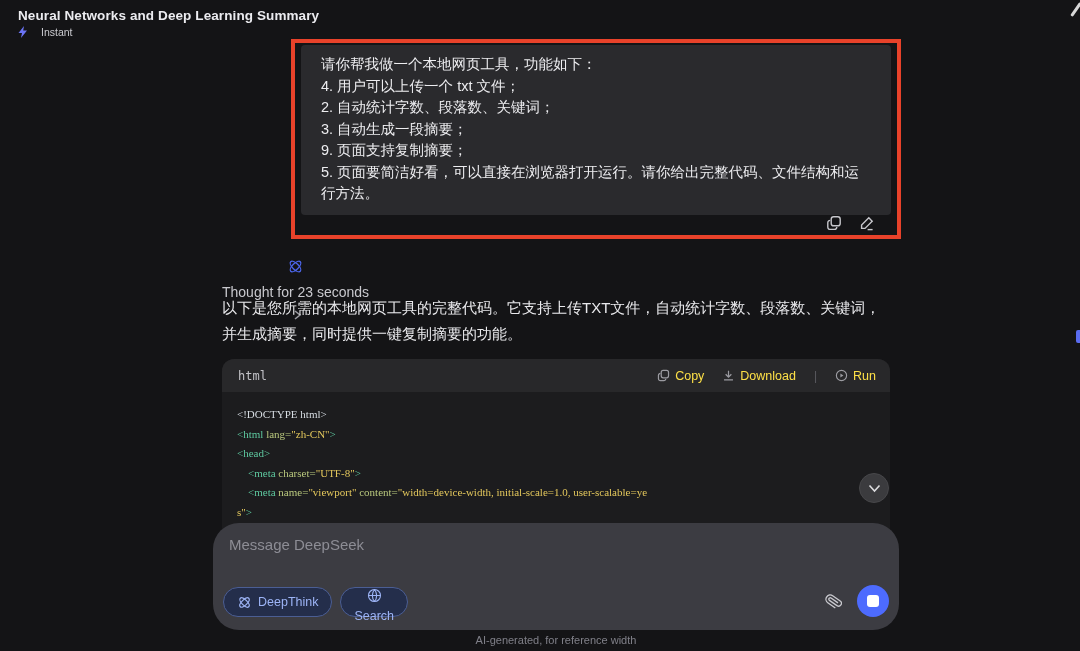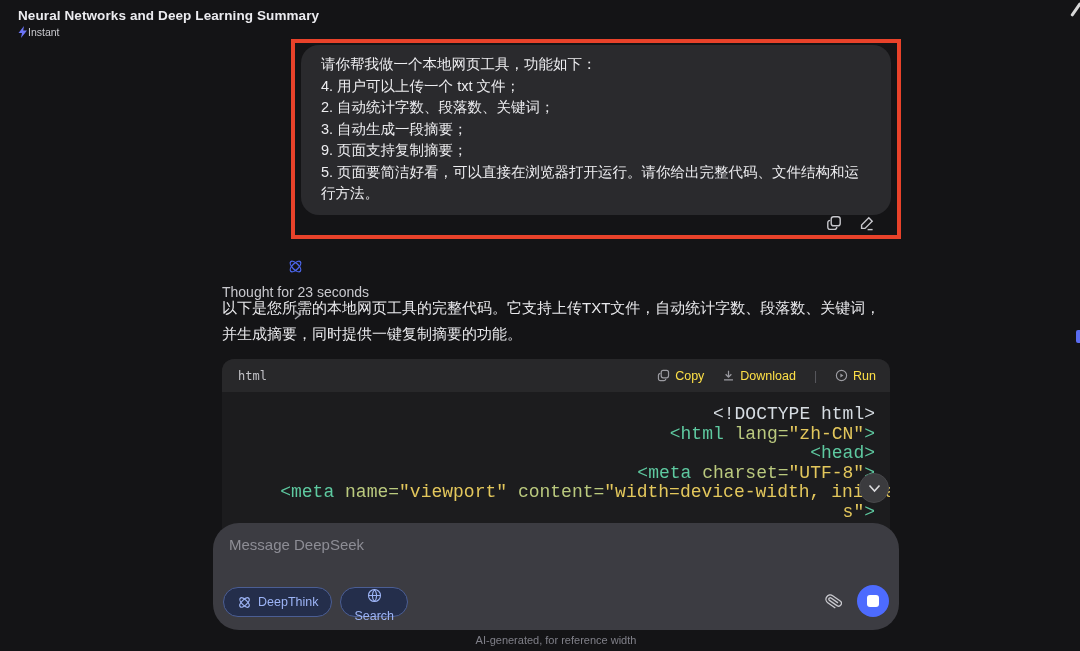--- a/index.html
+++ b/index.html
@@ -11,40 +11,40 @@
     color:#e8e8ec;
   }
 
   
   .chat-title {
     position:absolute; left:18px; top:8px;
     font-size:13.5px; font-weight:700; color:#ececf0; letter-spacing:.1px;
   }
   .mode-row {
     position:absolute; left:18px; top:26px;
-    display:flex; align-items:center; gap:0;
+    display:flex; align-items:center; gap:13px;
     font-size:10.5px; color:#cscbd0; color:#cbcbd0;
   }
   .corner-fragment {
     position:absolute; right:-4px; top:8px; width:16px; height:3px;
     background:#d8d8d8; border-radius:2px; transform:rotate(-55deg);
   }
   .blue-sliver {
     position:absolute; right:0; top:330px; width:4px; height:13px;
     background:#5a6cf0; border-radius:2px 0 0 2px;
   }
 
   
   .annotation-rect {
     position:absolute; left:291px; top:39px; width:610px; height:200px;
     border:4px solid #e8422a;
   }
   .user-bubble {
     position:absolute; left:301px; top:45px; width:590px;
-    background:#2a2a2d; border-radius:18px;
+    background:#2a2a2d; border-radius:4px;
     padding:9px 20px 10px 20px;
     font-size:14.5px; line-height:21.5px; color:#ededf0;
   }
   .msg-actions {
     position:absolute; top:215px; left:826px;
     display:flex; align-items:center; gap:17px; color:#c6c6cb;
   }
   .icon-btn { display:flex; align-items:center; justify-content:center; cursor:pointer; background:none; border:none; color:inherit; }
 
   
@@ -73,23 +73,23 @@
   }
   .code-lang { font-family:"DejaVu Sans Mono", monospace; font-size:12px; color:#c2c2c7; }
   .code-actions { display:flex; align-items:center; gap:18px; }
   .code-action {
     display:flex; align-items:center; gap:5px;
     font-size:12.5px; color:#fde047; cursor:pointer; background:none; border:none;
   }
   .code-divider { color:#5a5a60; font-size:12px; }
   .code-body {
     padding:13px 15px;
-    font-family:Liberation Mono, monospace;
-    font-size:18px; line-height:19.6px;
-    white-space:pre; color:#d6dce2;text-align:right;
+    font-family:Liberation Serif, serif;
+    font-size:11px; line-height:19.6px;
+    white-space:pre; color:#d6dce2;
   }
   .tok-plain { color:#d6dce2; }
   .tok-tag   { color:#5ec9a0; }
   .tok-attr  { color:#bac97e; }
   .tok-str   { color:#e3c75c; }
 
   .scroll-down-btn {
     position:absolute; left:859px; top:473px; width:30px; height:30px;
     border-radius:50%; background:#3b3b3e; border:1px solid #47474a;
     display:flex; align-items:center; justify-content:center;

